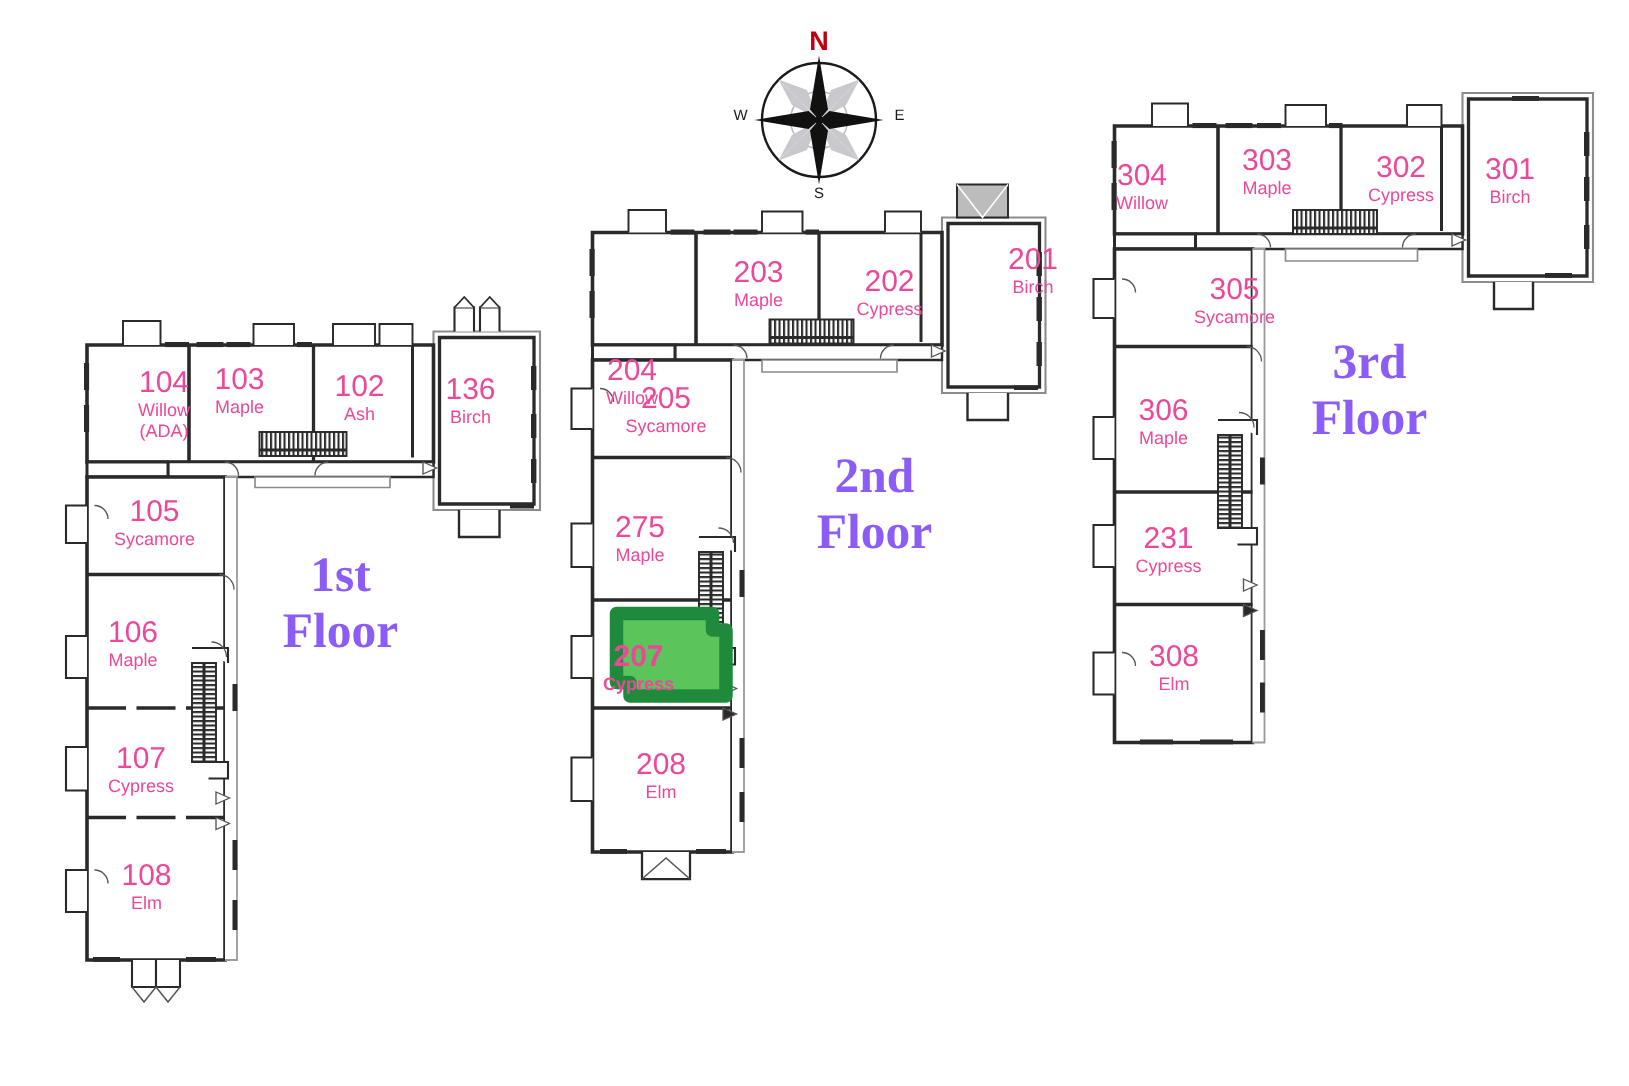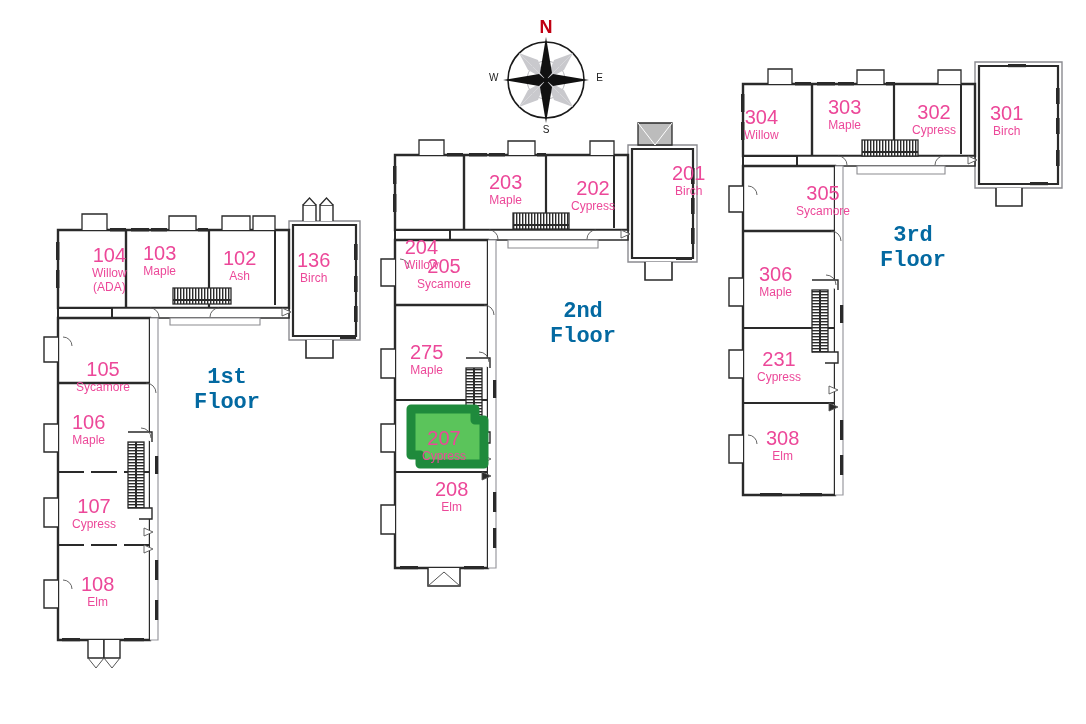--- a/index.html
+++ b/index.html
@@ -73,25 +73,25 @@
     color: #1a1a1a;
     line-height: 1;
   }
   .compass-w { left: 3px;  top: 55px; }
   .compass-e { right: 3px; top: 55px; }
   .compass-s { left: 50%; transform: translateX(-50%); bottom: 3px; }
 
   
   .floor-caption {
     position: absolute;
-    font-family: Liberation Mono, monospace;
+    font-family: Liberation Serif, serif;
     font-weight: bold;
-    font-size: 22px;
+    font-size: 33px;
     line-height: 1.12;
-    color: #0369a1;
+    color: #8b5cf6;
     text-align: center;
     white-space: pre-line;
   }
   #caption-1 { left: 152px; top: 366px; width: 150px; }
   #caption-2 { left: 508px; top: 300px; width: 150px; }
   #caption-3 { left: 838px; top: 224px; width: 150px; }
 
   
   .room-label {
     position: absolute;
@@ -439,21 +439,21 @@
         <div class="room-name" style="white-space: pre-line;">Maple</div>
       </div>
       <div class="room-label" style="left: 223px; top: 248px;">
         <div class="room-num">102</div>
         <div class="room-name" style="white-space: pre-line;">Ash</div>
       </div>
       <div class="room-label" style="left: 297px; top: 250px;">
         <div class="room-num">136</div>
         <div class="room-name" style="white-space: pre-line;">Birch</div>
       </div>
-      <div class="room-label" style="left: 76px; top: 331px; margin-top: 28px;">
+      <div class="room-label" style="left: 76px; top: 331px;">
         <div class="room-num">105</div>
         <div class="room-name" style="white-space: pre-line;">Sycamore</div>
       </div>
       <div class="room-label" style="left: 72px; top: 412px;">
         <div class="room-num">106</div>
         <div class="room-name" style="white-space: pre-line;">Maple</div>
       </div>
       <div class="room-label" style="left: 72px; top: 496px;">
         <div class="room-num">107</div>
         <div class="room-name" style="white-space: pre-line;">Cypress</div>
@@ -479,25 +479,25 @@
         <div class="room-name" style="white-space: pre-line;">Birch</div>
       </div>
       <div class="room-label" style="left: 417px; top: 256px;">
         <div class="room-num">205</div>
         <div class="room-name" style="white-space: pre-line;">Sycamore</div>
       </div>
       <div class="room-label" style="left: 410px; top: 342px;">
         <div class="room-num">275</div>
         <div class="room-name" style="white-space: pre-line;">Maple</div>
       </div>
-      <div class="room-label" style="left: 422px; top: 428px;">
+      <div class="room-label" style="left: 402px; top: 428px; font-weight: bold;">
         <div class="room-num">207</div>
         <div class="room-name" style="white-space: pre-line;">Cypress</div>
       </div>
-      <div class="room-label" style="left: 424px; top: 479px; margin-left: 11px;">
+      <div class="room-label" style="left: 424px; top: 500px;">
         <div class="room-num">208</div>
         <div class="room-name" style="white-space: pre-line;">Elm</div>
       </div>
       <div class="room-label" style="left: 744px; top: 107px;">
         <div class="room-num">304</div>
         <div class="room-name" style="white-space: pre-line;">Willow</div>
       </div>
       <div class="room-label" style="left: 828px; top: 97px;">
         <div class="room-num">303</div>
         <div class="room-name" style="white-space: pre-line;">Maple</div>

